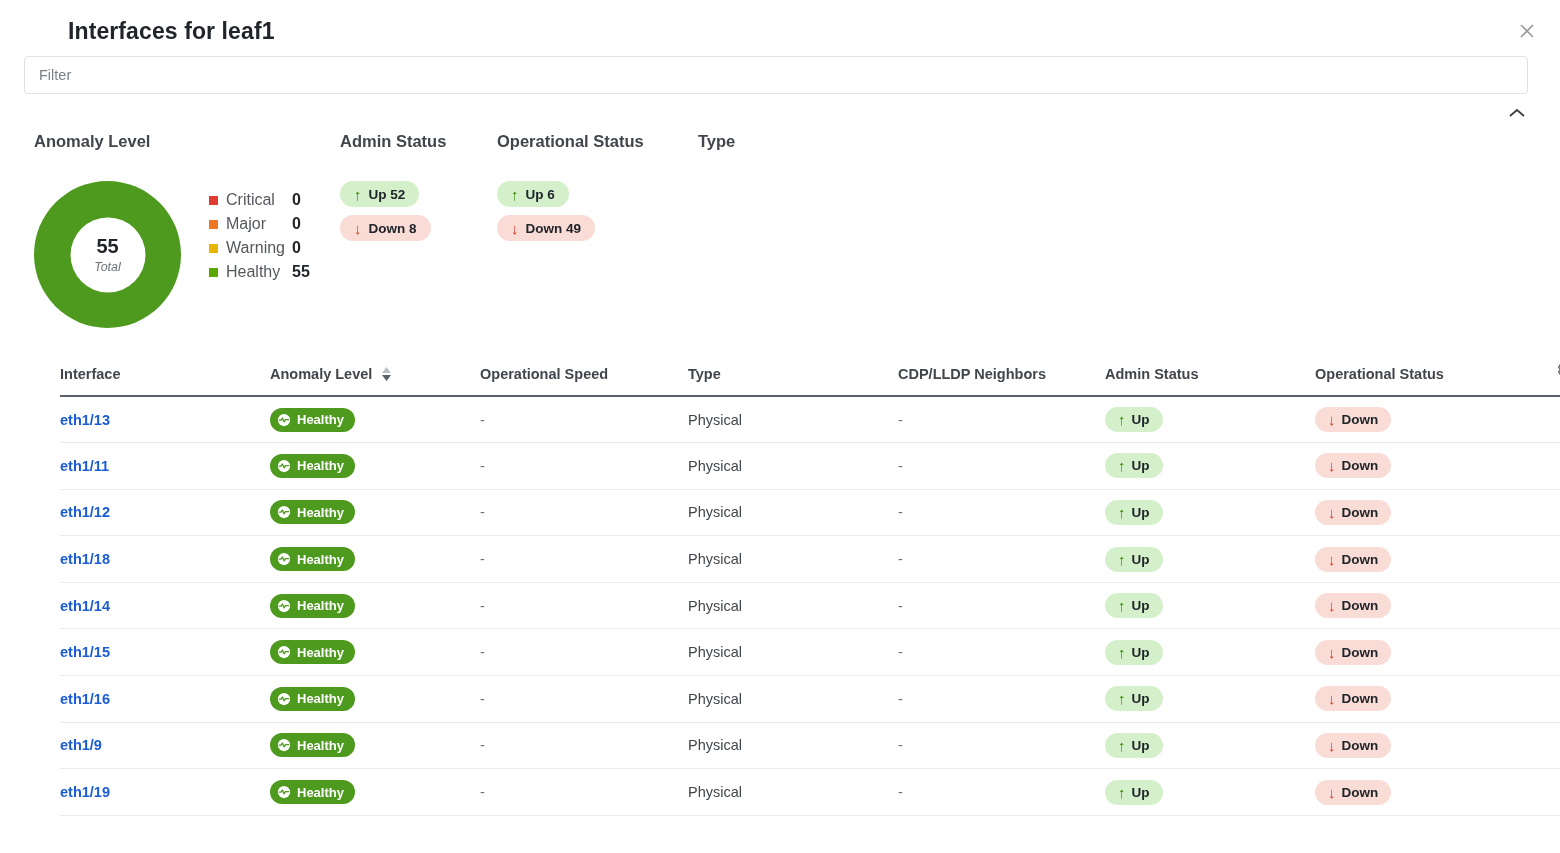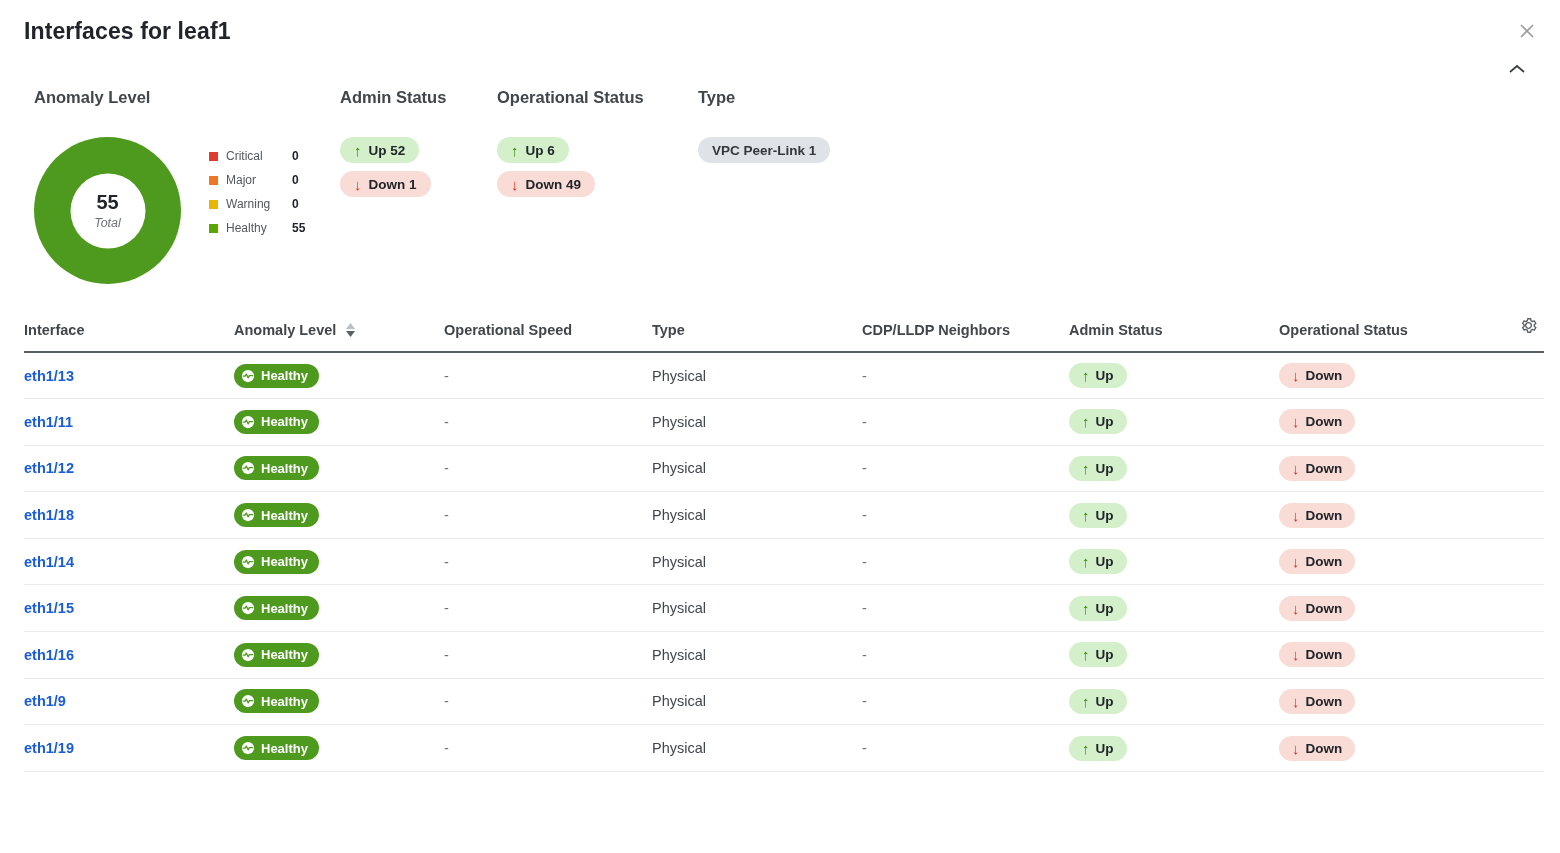--- a/index.html
+++ b/index.html
@@ -9,20 +9,21 @@
     background: #ffffff;
     font-family: "Liberation Sans", sans-serif;
     overflow: hidden;
   }
   .panel { position: relative; width: 1560px; height: 853px; background: #fff; }
 
   
   .pg-header {
     display: flex; align-items: center; justify-content: space-between;
     padding: 16px 18px 4px 24px;
+    margin-left: 44px;
   }
   .pg-title {
     font-size: 23px; font-weight: 700; color: #21252b; letter-spacing: .1px;
   }
   .close-btn {
     width: 30px; height: 30px; display: flex; align-items: center; justify-content: center;
     cursor: pointer; color: #9a9a9a;
   }
   .close-btn svg { display: block; }
 
@@ -60,39 +61,39 @@
   }
   .donut-hole {
     position: absolute; left: 50%; top: 50%; transform: translate(-50%,-50%);
     width: 75px; height: 75px; border-radius: 50%; background: #fff;
     display: flex; flex-direction: column; align-items: center; justify-content: center;
   }
   .donut-total { font-size: 20px; font-weight: 700; color: #21252b; line-height: 1; }
   .donut-label { font-size: 12.5px; color: #6d7278; margin-top: 4px; font-style: italic; }
 
   .legend { margin-left: 28px; padding-top: 7px; }
-  .legend-item { display: flex; align-items: center; height: 24px; font-size: 12px; }
+  .legend-item { display: flex; align-items: center; height: 24px; font-size: 16px; }
   .legend-swatch { width: 9px; height: 9px; margin-right: 8px; flex: 0 0 auto; }
   .legend-name { color: #53585e; width: 66px; }
   .legend-value { color: #21252b; font-weight: 700; }
 
   .pill {
     display: inline-flex; align-items: center; gap: 7px;
     height: 26px; padding: 0 14px; border-radius: 13px;
     font-size: 13.5px; font-weight: 700; white-space: nowrap;
     margin-bottom: 8px;
   }
   .pill-up   { background: #d3f0ca; color: #21252b; }
   .pill-down { background: #fadcd6; color: #21252b; }
   .pill-grey { background: #dfe2e6; color: #33383d; }
   .arrow-up   { color: #3e8900; font-weight: 700; font-size: 15px; line-height: 1; }
   .arrow-down { color: #d9381e; font-weight: 700; font-size: 15px; line-height: 1; }
 
   
-  .tbl-wrap { padding: 0 16px 0 24px; }
+  .tbl-wrap { padding: 0 16px 0 24px; margin-left: 36px; }
   table.itbl { width: 100%; border-collapse: collapse; table-layout: fixed; }
   table.itbl thead th {
     text-align: left; font-size: 14.5px; font-weight: 700; color: #41464c;
     padding: 6px 0 13px 0; border-bottom: 2px solid #5a6068; vertical-align: bottom;
   }
   .th-inner { display: flex; align-items: center; }
   .sort-ind { display: inline-flex; flex-direction: column; margin-left: 10px; cursor: pointer; }
   .gear-cell { text-align: right !important; padding-right: 6px !important; }
   .gear-btn { display: inline-flex; cursor: pointer; color: #5a6068; }
 
@@ -132,20 +133,23 @@
 
   <div class="pg-header">
     <div class="pg-title">Interfaces for leaf1</div>
     <div class="close-btn">
       <svg width="20" height="20" viewBox="0 0 20 20" aria-hidden="true">
         <path d="M4 4 L16 16 M16 4 L4 16" stroke="#9a9a9a" stroke-width="1.6" fill="none"></path>
       </svg>
     </div>
   </div>
 
+  <div class="filter-wrap">
+    <input class="filter-input" type="text" placeholder="Filter" style="">
+  </div>
 
   <div class="collapse-row">
     <div class="collapse-btn">
       <svg width="18" height="12" viewBox="0 0 18 12" aria-hidden="true">
         <path d="M2 9 L9 3 L16 9" stroke="#3c4043" stroke-width="1.8" fill="none"></path>
       </svg>
     </div>
   </div>
 
   <div class="summary">
@@ -188,21 +192,21 @@
       <div class="sum-col-title">Admin Status</div>
       <div>
         <span class="pill pill-up">
           <span class="arrow-up">↑</span>
           <span>Up 52</span>
         </span>
       </div>
       <div>
         <span class="pill pill-down">
           <span class="arrow-down">↓</span>
-          <span>Down 1</span>
+          <span>Down 8</span>
         </span>
       </div>
     </div>
 
     <div class="col-oper">
       <div class="sum-col-title">Operational Status</div>
       <div>
         <span class="pill pill-up">
           <span class="arrow-up">↑</span>
           <span>Up 6</span>
@@ -211,23 +215,20 @@
       <div>
         <span class="pill pill-down">
           <span class="arrow-down">↓</span>
           <span>Down 49</span>
         </span>
       </div>
     </div>
 
     <div class="col-type">
       <div class="sum-col-title">Type</div>
-      <div>
-        <span class="pill pill-grey">VPC Peer-Link 1</span>
-      </div>
     </div>
 
   </div>
 
   <div class="tbl-wrap">
     <table class="itbl">
       <colgroup>
         <col class="c-iface">
           <col class="c-anom">
           <col class="c-speed">

